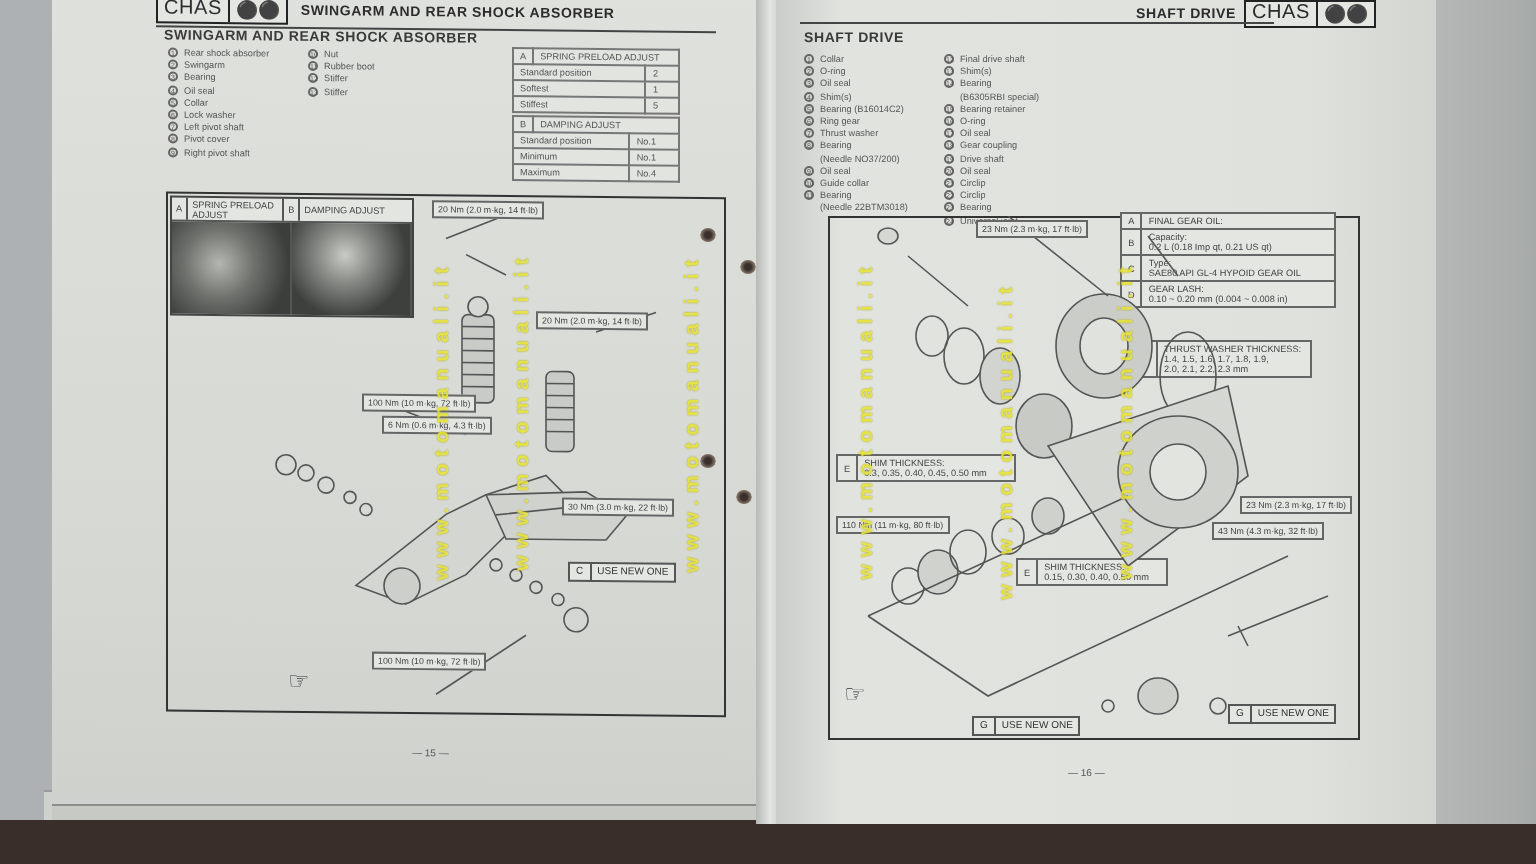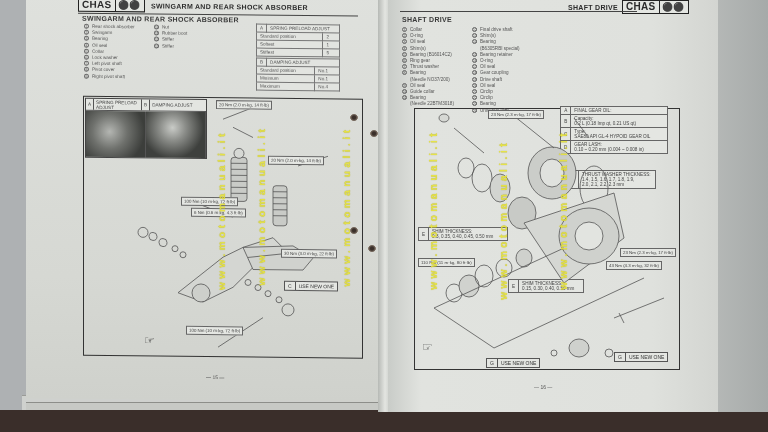--- a/index.html
+++ b/index.html
@@ -10,21 +10,21 @@
   .stack { position: absolute; left: 22px; top: 395px; width: 360px; height: 22px; background: #cfd1ce; border-top: 1px solid #9a9b97; }
   .stack2 { position: absolute; left: 26px; top: 402px; width: 356px; height: 14px; background: #c7c9c5; border-top: 1px solid #8d8e8a; }
   .page { position: absolute; background: #d9dbd7; }
   .page-left { left: 26px; top: -10px; width: 357px; height: 410px; background: linear-gradient(180deg,#dfe1dd 0%,#d6d8d3 70%,#cfd1cc 100%); transform: skewY(0.6deg); }
   .page-right { left: 388px; top: 0; width: 330px; height: 412px; background: linear-gradient(90deg,#c9ccc8 0%,#e1e3df 10%,#dfe1dd 80%,#d3d5d1 100%); }
   .page-far { position: absolute; left: 705px; top: 0; width: 63px; height: 412px; background: linear-gradient(90deg,#b8bbb9,#a6aaa9); }
   .gutter { position:absolute; left:378px; top:0; width:14px; height:412px; background: linear-gradient(90deg,#b6b9b5,#e3e5e1,#c4c7c3); }
 
   .hdr { position: absolute; display: flex; align-items: center; font-weight: bold; color: #2c2c2c; }
   .chas-box { border: 1.5px solid #222; display: flex; align-items: center; height: 14px; background:#e4e6e2; }
-  .chas-text { font-size: 10px; font-weight: 700; padding: 0 3px; letter-spacing: 0.3px; border-right: 1.5px solid #222; line-height: 12px; }
+  .chas-text { font-size: 10px; font-weight: 400; padding: 0 3px; letter-spacing: 0.3px; border-right: 1.5px solid #222; line-height: 12px; }
   .chas-icon { font-size: 9px; padding: 0 3px; }
   .hdr-title { font-size: 7px; letter-spacing: 0.3px; }
   .hdr-line { position: absolute; height: 1px; background: #444; }
 
   .sec-title { position: absolute; font-size: 7px; font-weight: bold; color: #3a3a3a; letter-spacing: 0.3px; }
   .legend { position: absolute; font-size: 4.6px; color: #555; line-height: 6.2px; }
   .legend .li { display: flex; gap: 3px; white-space: nowrap; }
   .legend .num { display:inline-block; width:5px; height:5px; border:0.6px solid #666; border-radius:50%; font-size:3.5px; text-align:center; line-height:4.5px; }
   .legend .sub { padding-left: 8px; }
 

